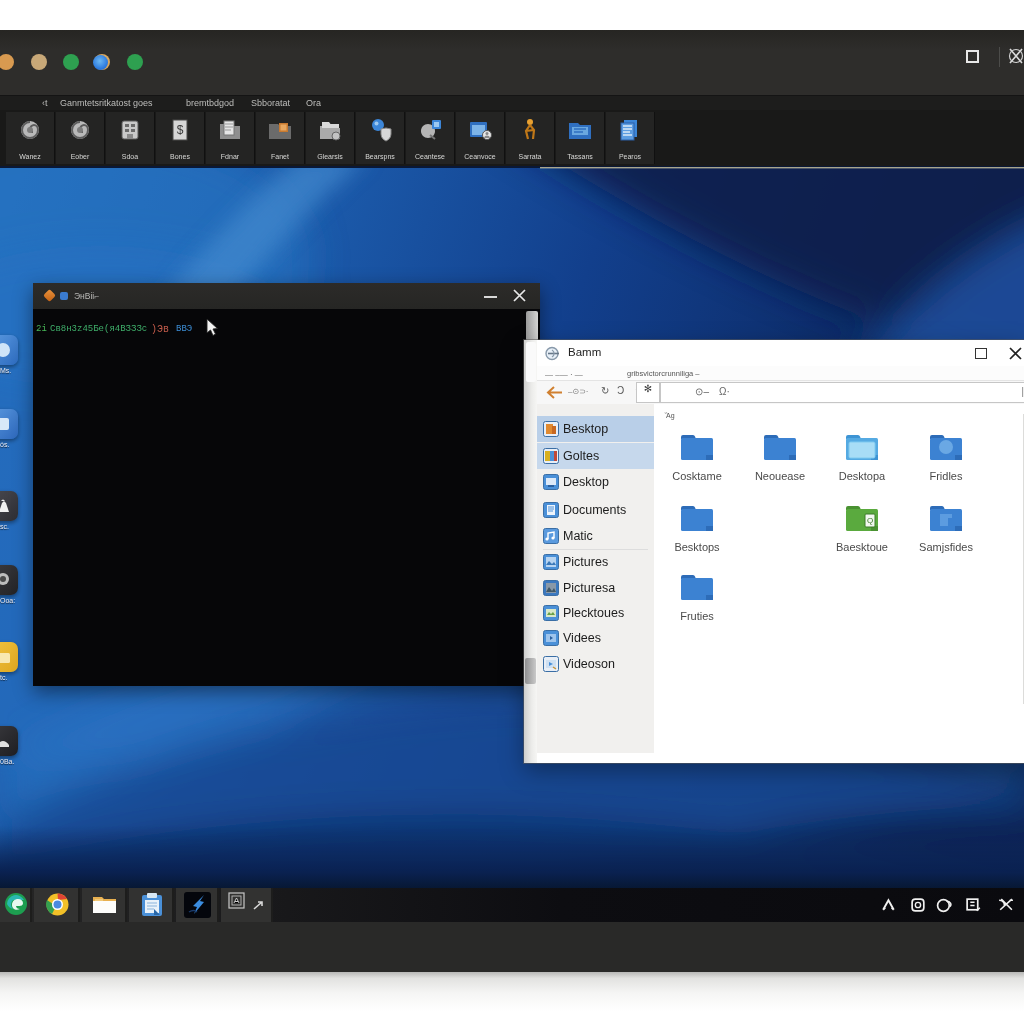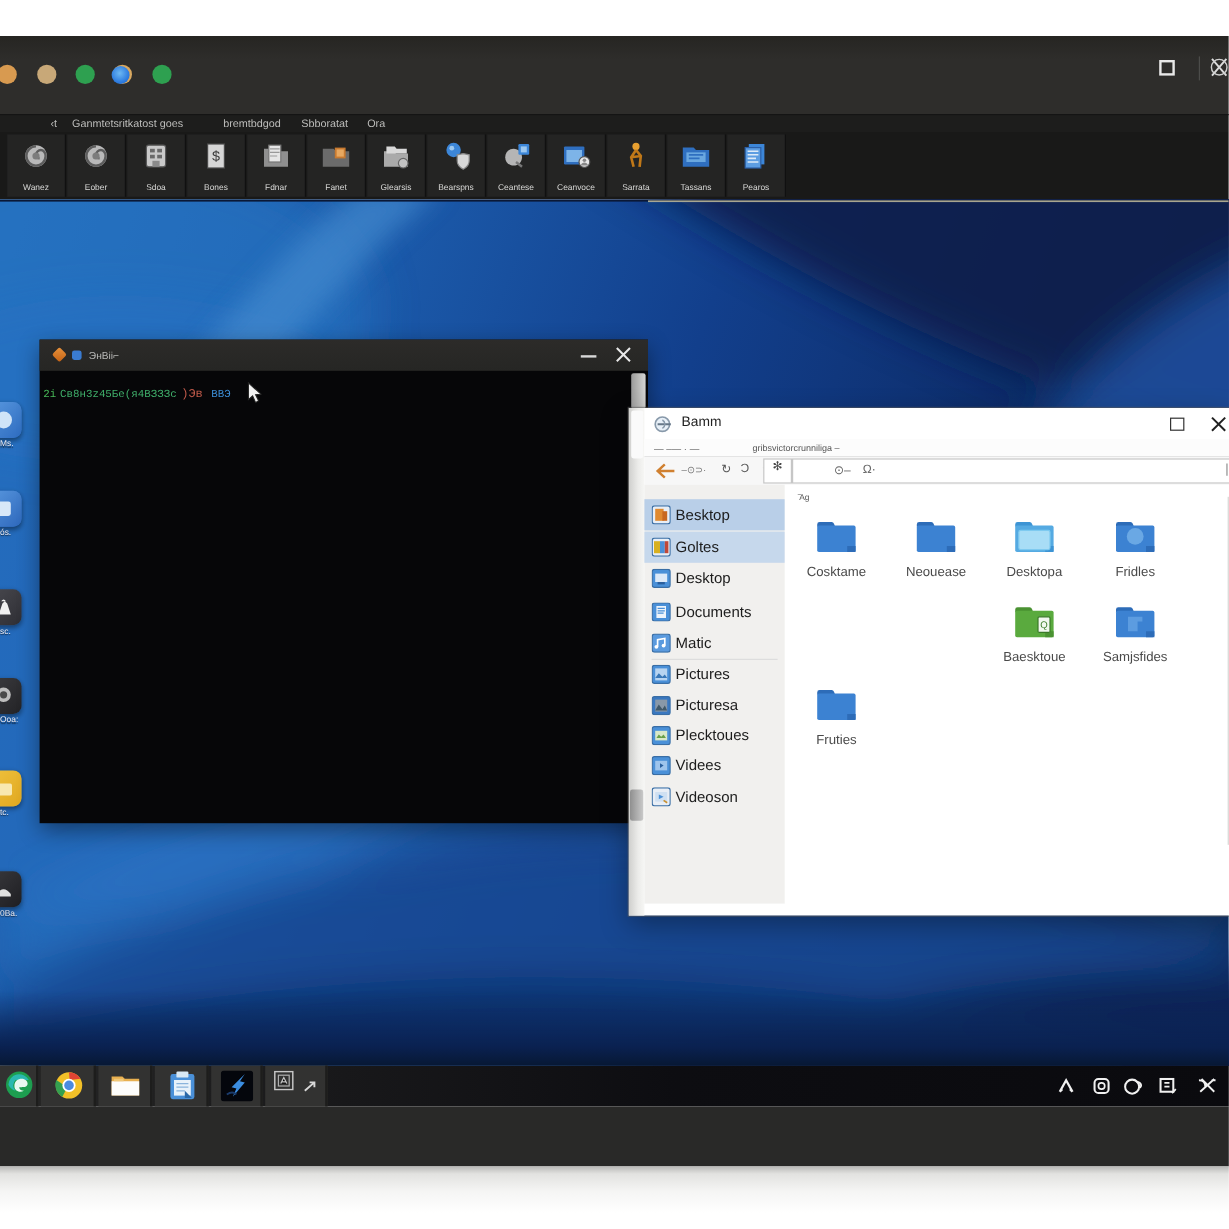--- a/index.html
+++ b/index.html
@@ -408,20 +408,25 @@
           <rect x="3" y="7" width="32" height="22" rx="1.5" fill="#55aae2"></rect>
           <path d="M28 24 h7 v5 h-7z" fill="#3d94d4"></path>
           <rect x="6" y="11" width="26" height="16" rx="1.5" fill="#a8ddf6" stroke="#7ecaf0"></rect>
         </svg><div class="flbl">Desktopa</div></div>
       <div class="fold" style="left:380px;top:91px"><svg width="38" height="32" viewBox="0 0 38 32">
           <path d="M3 6 q0-2 2-2 h10 q1.5 0 2 1.5 L18 8 H3z" fill="#2d6cb8"></path>
           <rect x="3" y="7" width="32" height="22" rx="1.5" fill="#3c82d2"></rect>
           <path d="M28 24 h7 v5 h-7z" fill="#2d6cb8"></path>
           <circle cx="19" cy="16" r="7" fill="#6aa8e4"></circle>
         </svg><div class="flbl">Fridles</div></div>
+      <div class="fold" style="left:131px;top:162px"><svg width="38" height="32" viewBox="0 0 38 32">
+          <path d="M3 6 q0-2 2-2 h10 q1.5 0 2 1.5 L18 8 H3z" fill="#2d6cb8"></path>
+          <rect x="3" y="7" width="32" height="22" rx="1.5" fill="#3c82d2"></rect>
+          <path d="M28 24 h7 v5 h-7z" fill="#2d6cb8"></path>
+        </svg><div class="flbl">Besktops</div></div>
       <div class="fold" style="left:296px;top:162px"><svg width="38" height="32" viewBox="0 0 38 32">
           <path d="M3 6 q0-2 2-2 h10 q1.5 0 2 1.5 L18 8 H3z" fill="#4a9232"></path>
           <rect x="3" y="7" width="32" height="22" rx="1.5" fill="#5aaa3e"></rect>
           <path d="M28 24 h7 v5 h-7z" fill="#4a9232"></path>
           <rect x="22" y="12" width="10" height="13" rx="1" fill="#f2f8f0" stroke="#3a7a28"></rect>
           <text x="27" y="21" font-size="8" text-anchor="middle" fill="#3a7a28" font-family="Liberation Sans">Q</text>
         </svg><div class="flbl">Baesktoue</div></div>
       <div class="fold" style="left:380px;top:162px"><svg width="38" height="32" viewBox="0 0 38 32">
           <path d="M3 6 q0-2 2-2 h10 q1.5 0 2 1.5 L18 8 H3z" fill="#2d6cb8"></path>
           <rect x="3" y="7" width="32" height="22" rx="1.5" fill="#3c82d2"></rect>

